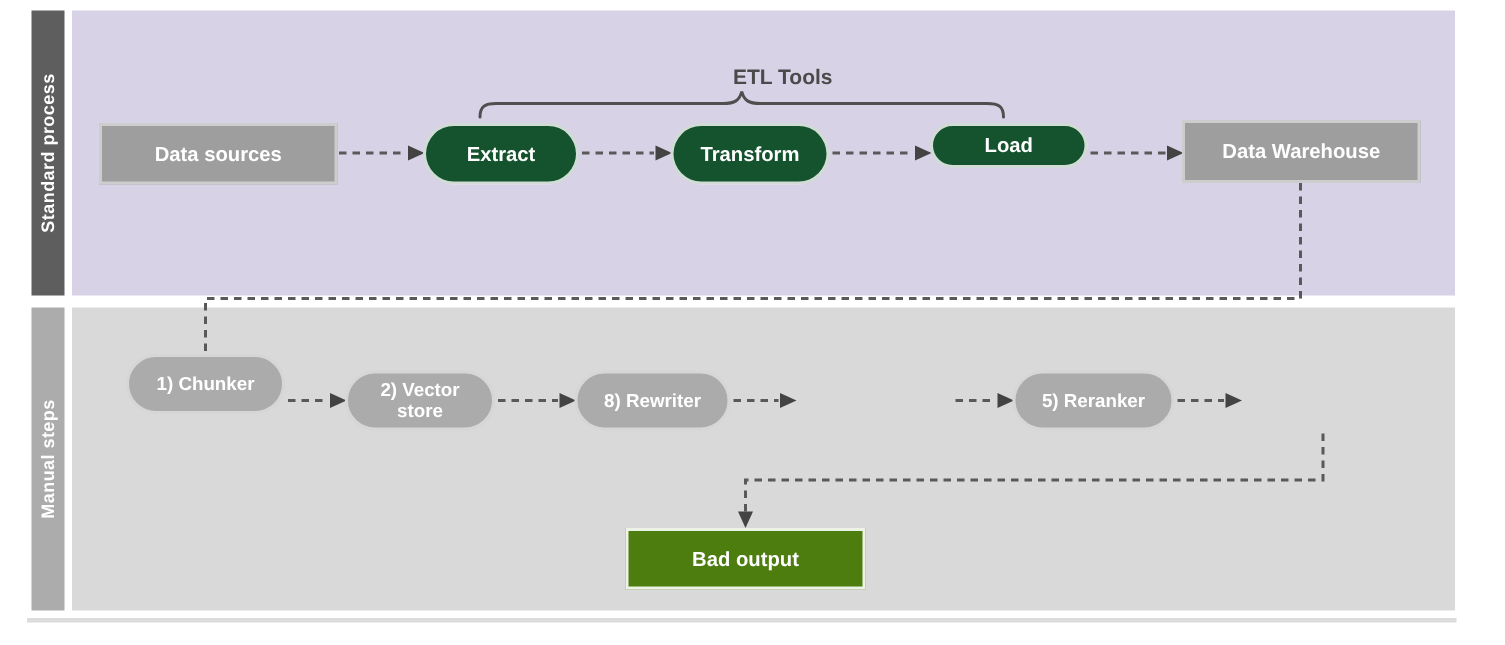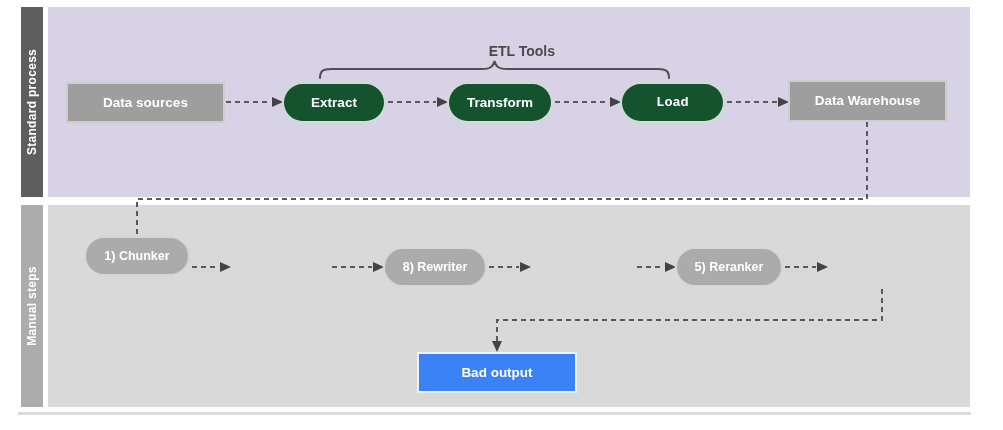--- a/index.html
+++ b/index.html
@@ -14,21 +14,21 @@
   .lane-body-1{left:48px;top:7px;width:922px;height:190px;background:#D8D2E7;}
   .lane-body-2{left:48px;top:205px;width:922px;height:202px;background:#D9D9D9;}
   .page-edge-line{position:absolute;left:18px;top:412px;width:953px;height:3px;background:#dcdcdc;}
 
   
   .node{position:absolute;box-sizing:border-box;display:flex;align-items:center;justify-content:center;
         text-align:center;color:#ffffff;font-weight:bold;line-height:1.15;}
   .rect-gray{background:#9E9E9E;border:2px solid #cdcdcd;font-size:13.5px;}
   .pill-pink{background:#14532d;border:2px solid rgba(255,255,255,.8);border-radius:21px;font-size:13.5px;padding:0 6px;}
   .pill-gray{background:#ABABAB;border:2px solid #d6d6d6;border-radius:20px;font-size:12.5px;padding:0 10px;}
-  .rect-yellow{background:#3b82f6;border:2px solid rgba(255,255,255,.9);font-size:13.5px;}
+  .rect-yellow{background:#4d7c0f;border:2px solid rgba(255,255,255,.9);font-size:13.5px;}
 
   
   .brace-label{position:absolute;left:434px;top:43px;width:121px;text-align:right;
                font-size:14px;font-weight:bold;color:#4a4a4a;}
   svg.connectors{position:absolute;left:0;top:0;pointer-events:none;}
 </style>
 </head>
 <body>
 
 <div class="page">
@@ -73,21 +73,22 @@
       <polygon points="497,352 492,341 502,341"></polygon>
     </g>
     <path stroke="#4f4f4f" stroke-width="2" fill="none" stroke-linecap="round" d="M320 78 C320 71 323 69 331 69 L482 69 C490 69 493 67 494.5 61 C496 67 499 69 507 69 L658 69 C666 69 669 71 669 78"></path>
   </svg>
 
   <div class="brace-label">ETL Tools</div>
 
   <div class="node rect-gray" style="left:66px;top:82px;width:159px;height:41px;">Data sources</div>
   <div class="node pill-pink" style="left:282px;top:82px;width:104px;height:41px;">Extract</div>
   <div class="node pill-pink" style="left:447px;top:82px;width:106px;height:41px;">Transform</div>
-  <div class="node pill-pink" style="left:620px;top:82px;width:105px;height:41px;font-family:Liberation Mono, monospace;">Load</div>
+  <div class="node pill-pink" style="left:620px;top:82px;width:105px;height:30px;">Load</div>
   <div class="node rect-gray" style="left:788px;top:80px;width:159px;height:42px;">Data Warehouse</div>
 
   <div class="node pill-gray" style="left:84px;top:236px;width:106px;height:40px;">1) Chunker</div>
+  <div class="node pill-gray" style="left:230px;top:247px;width:100px;height:40px;">2) Vector store</div>
   <div class="node pill-gray" style="left:383px;top:247px;width:104px;height:40px;">8) Rewriter</div>
   <div class="node pill-gray" style="left:675px;top:247px;width:108px;height:40px;">5) Reranker</div>
   <div class="node rect-yellow" style="left:417px;top:352px;width:160px;height:41px;">Bad output</div>
 
 </div>
 
 </body></html>

